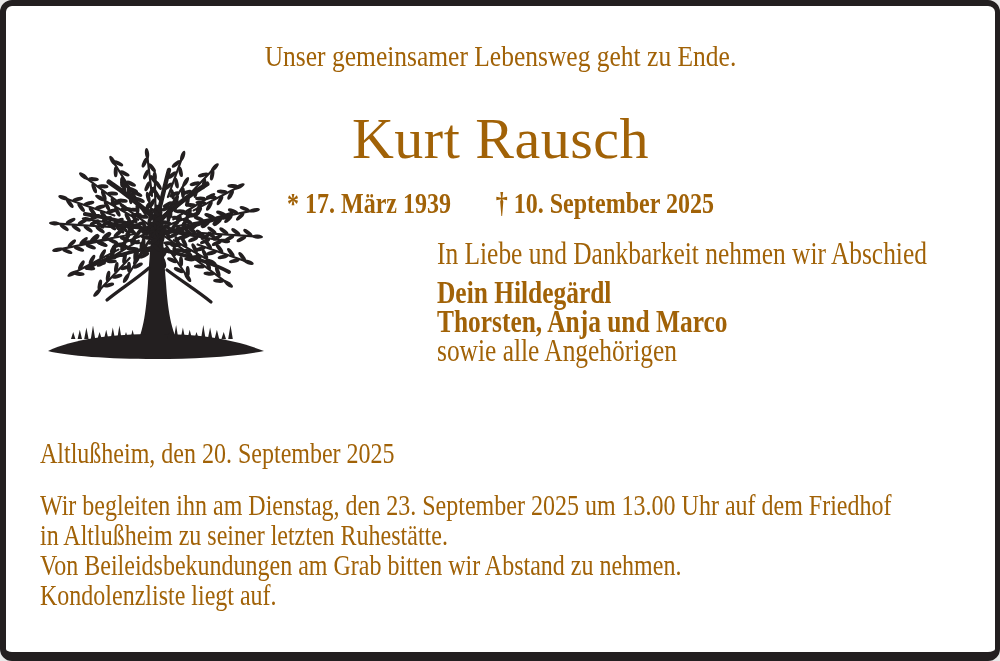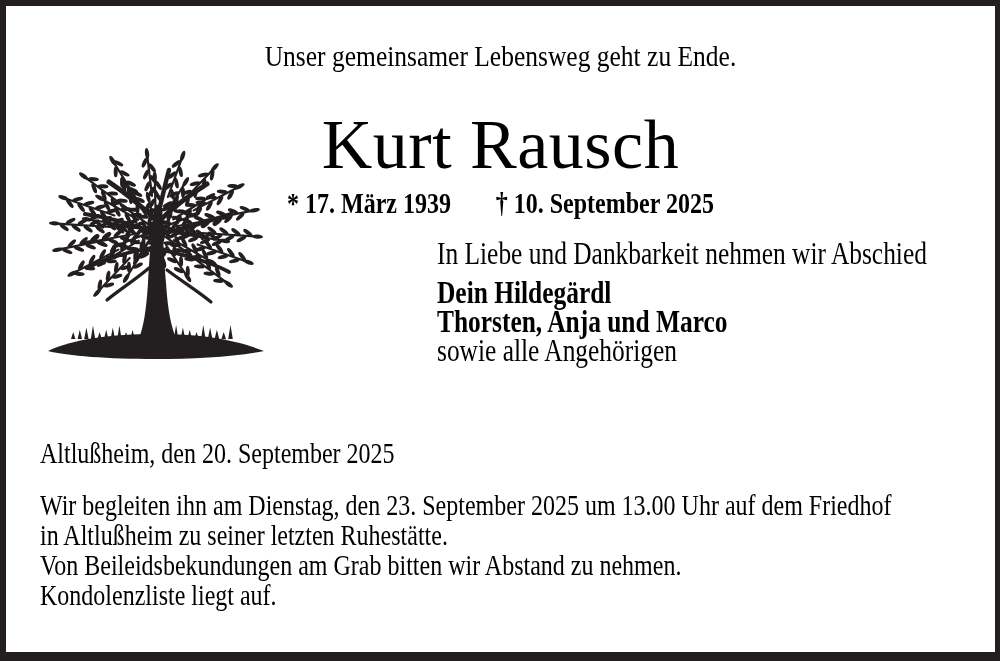--- a/index.html
+++ b/index.html
@@ -20,21 +20,21 @@
   .center-line{
     left:0;right:0;text-align:center;
     white-space:nowrap;
     transform:scaleX(0.85);
     transform-origin:center top;
     line-height:1;
   }
   .tagline{top:35px;font-size:30px;}
   .deceased-name{
     left:0;right:0;text-align:center;
-    top:104px;font-size:70px;line-height:1;
+    top:104px;font-size:58px;line-height:1;
     letter-spacing:0.5px;white-space:nowrap;
   }
   .dates-row{
     left:0;right:0;top:182px;
     display:flex;justify-content:center;column-gap:56px;
     font-size:30px;font-weight:bold;line-height:1;
     white-space:nowrap;
     transform:scaleX(0.8);transform-origin:center top;
   }
   .right-block{
@@ -53,21 +53,21 @@
   .funeral-block{
     left:34px;top:484px;
     font-size:30px;line-height:30px;white-space:nowrap;
     transform:scaleX(0.8);transform-origin:left top;
   }
   .tree{left:39px;top:142px;width:222px;height:216px;}
 </style>
 </head>
 <body>
 
-<div class="page" style="border-color: rgb(35, 31, 32); color: #000000; background: rgb(255, 255, 255);">
+<div class="page" style="border-color: rgb(35, 31, 32); color: #a16207; background: rgb(255, 255, 255); border-radius: 12px;">
 
   <div class="abs center-line tagline">Unser gemeinsamer Lebensweg geht zu Ende.</div>
 
   <svg class="abs tree" viewBox="0 0 222 216" aria-hidden="true" style="color: rgb(35, 31, 32);">
 
     <path fill="currentColor" d="M88,202 C98,188 101,165 103,135 C104,112 106,92 109,60 L117,58 C118,92 119,112 121,135 C123,165 127,188 138,202 Z"></path>
 
     <g stroke="currentColor" fill="none" stroke-linecap="round">
       <path d="M109,70 C96,58 82,46 64,34" stroke-width="5"></path>
       <path d="M113,66 C118,48 120,36 124,22" stroke-width="4.5"></path>

